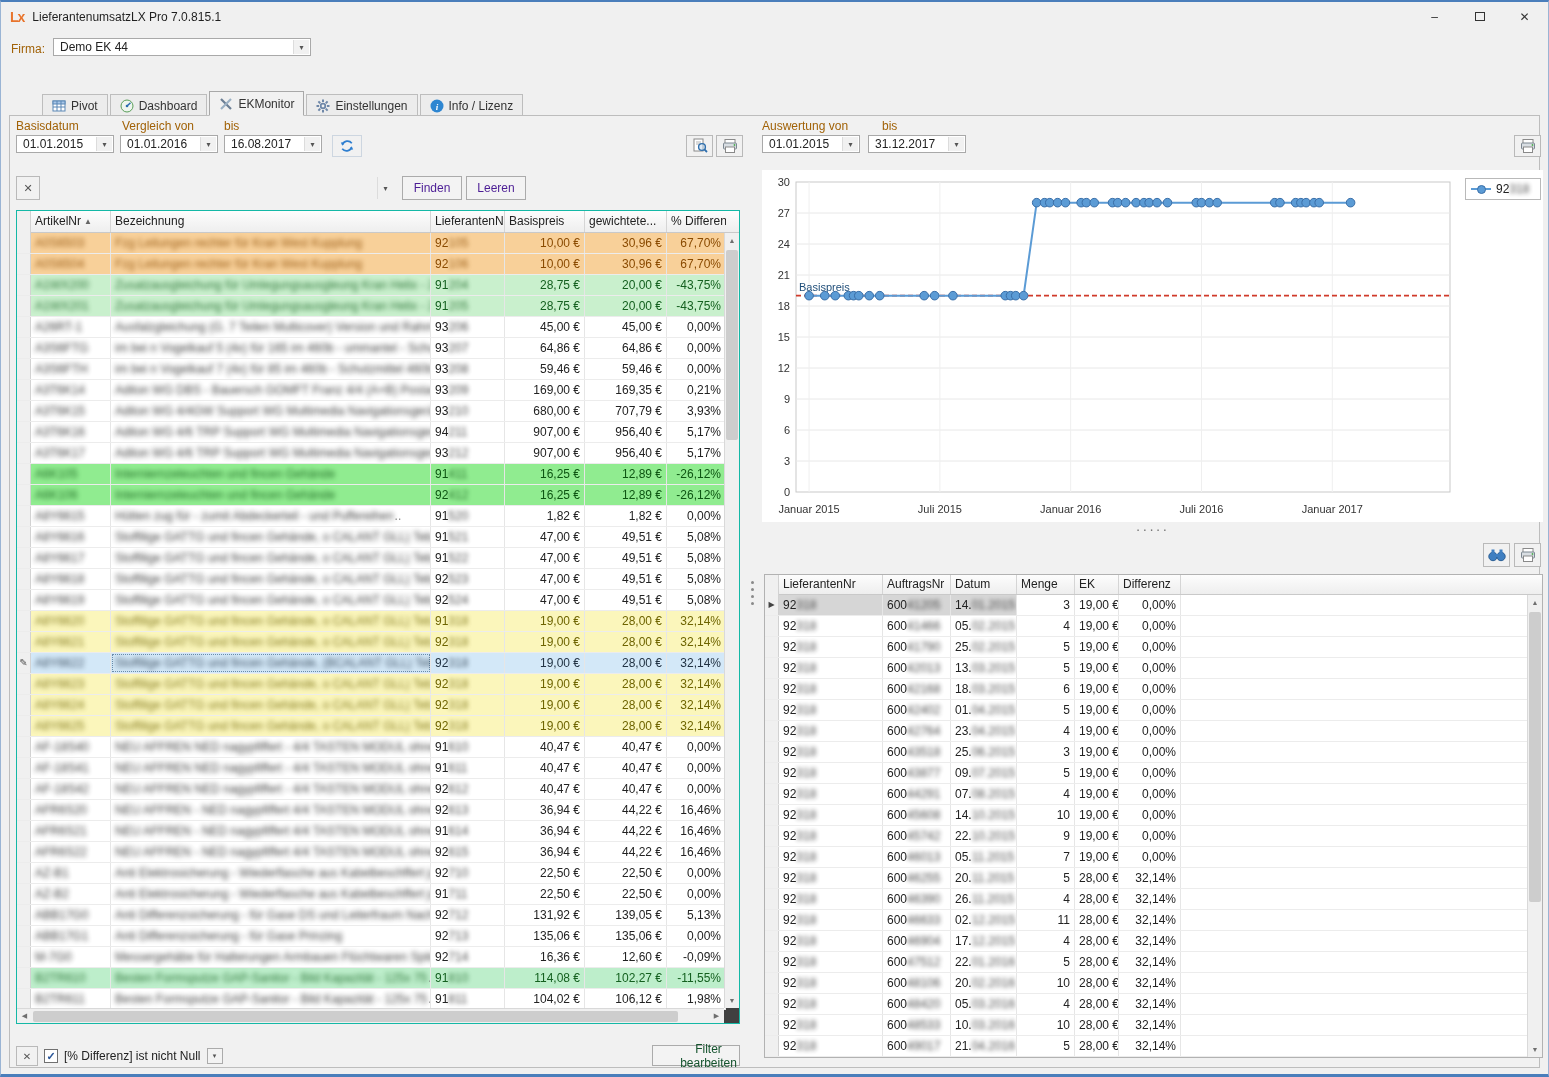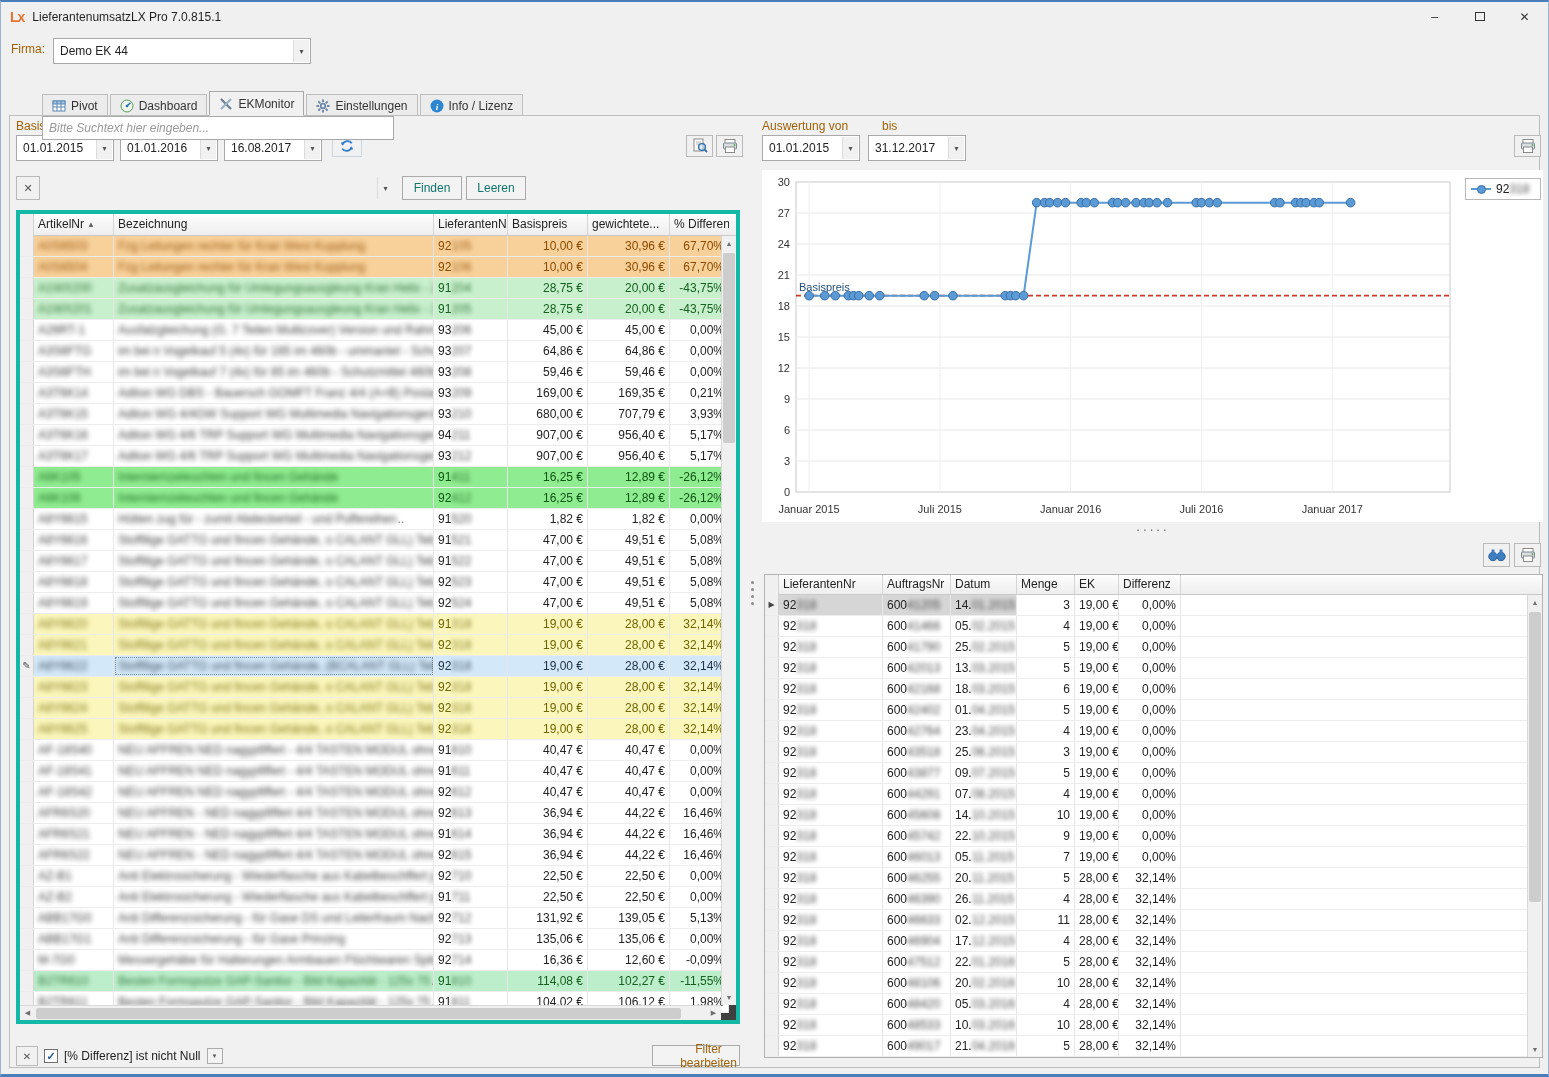--- a/index.html
+++ b/index.html
@@ -7,36 +7,36 @@
 .window{position:absolute;inset:0;background:#f0f0f0;border:1px solid #9ab4d4;border-top:2px solid #4a7ebb;border-bottom:3px solid #4a7ebb;}
 
 .titlebar{position:absolute;top:0;left:0;right:0;height:30px;display:flex;align-items:center;padding-left:9px;}
 .logo{font-weight:bold;font-size:14px;color:#e8742c;letter-spacing:-1px;}
 .title-text{margin-left:8px;font-size:12px;color:#1f1f1f;}
 .win-btns{position:absolute;right:1px;top:0;display:flex;height:29px;}
 .win-btn{width:45px;height:29px;display:flex;align-items:center;justify-content:center;color:#333;font-size:12px;}
 .max-glyph{width:10px;height:9px;border:1px solid #333;display:inline-block;}
 
 .firma-label{position:absolute;left:10px;top:40px;}
-.combo{position:absolute;height:26px;background:#fff;border:1px solid #a9a9a9;display:flex;align-items:center;padding:0 28px 0 6px;white-space:nowrap;overflow:hidden;}
+.combo{position:absolute;height:18px;background:#fff;border:1px solid #a9a9a9;display:flex;align-items:center;padding:0 28px 0 6px;white-space:nowrap;overflow:hidden;}
 .combo .arrow{position:absolute;right:1px;top:1px;bottom:1px;width:16px;background:#f1f1f1;border-left:1px solid #dcdcdc;display:flex;align-items:center;justify-content:center;color:#555;font-size:8px;}
 
 .tabstrip{position:absolute;top:90px;left:9px;display:flex;align-items:flex-end;height:24px;padding-left:32px;}
 .tab{height:22px;display:flex;align-items:center;gap:5px;padding:0 9px;margin-right:2px;background:#ececec;border:1px solid #bdbdbd;border-bottom:none;color:#333;}
 .tab.active{height:25px;background:#f1f1f1;border:1px solid #a8a8a8;border-bottom:1px solid #f1f1f1;position:relative;z-index:3;}
 .content{position:absolute;top:113px;left:8px;right:8px;bottom:6px;background:#f1f1f1;border:1px solid #bdbdbd;}
 .lbl{position:absolute;color:#a16207;}
 .btn{display:flex;align-items:center;justify-content:center;background:#f3f3f3;border:1px solid #ababab;cursor:default;}
-.txtbtn{font-size:12px;color:#0f766e;}
+.txtbtn{font-size:12px;color:#4c1d95;}
 
 .search-input{position:absolute;height:24px;border:1px solid #a9a9a9;background:#fff;padding:0 20px 0 6px;font-family:"Liberation Sans",sans-serif;font-size:12px;width:352px;}
 .search-input::placeholder{color:#9a9a9a;font-style:italic;}
 .input-arrow{position:absolute;width:16px;height:22px;top:61px;display:flex;align-items:center;justify-content:center;font-size:8px;color:#555;background:#f1f1f1;border-left:1px solid #dcdcdc;}
 
-.lgrid{position:absolute;left:6px;top:94px;width:724px;height:814px;background:#404040;border:4px solid #14b8a6;}
+.lgrid{position:absolute;left:6px;top:94px;width:724px;height:814px;background:#404040;border:1px solid #14b8a6;}
 .lh{display:flex;height:22px;background:linear-gradient(#fdfdfd,#eeeeee);border-bottom:1px solid #c9c9c9;}
 .hc{padding:0 4px;line-height:21px;border-right:1px solid #d5d5d5;overflow:hidden;white-space:nowrap;color:#222;display:flex;align-items:center;gap:3px;}
 .lg-body{position:absolute;left:0;top:22px;width:709px;height:777px;overflow:hidden;}
 .lrow{display:flex;height:21px;line-height:20px;background:#fff;border-bottom:1px solid #ececec;}
 .lc{padding:0 4px;overflow:hidden;white-space:nowrap;border-right:1px solid #e6e6e6;}
 .csel{width:14px;padding:0;background:#f0f0f0;border-right:1px solid #d2d2d2;font-size:10px;text-align:center;color:#555;}
 .k-a{width:80px;}.k-b{width:320px;}.k-l{width:74px;}.k-bp{width:80px;text-align:right;}.k-gw{width:82px;text-align:right;}.k-df{width:59px;text-align:right;}
 .lrow.orange .lc:not(.csel){background:#f8d099;color:#8a4a00;}
 .lrow.orange .k-a{background:#f1a24b;color:#7c3b00;}
 .lrow.green .lc:not(.csel){background:#c9f0cd;color:#14601f;}
@@ -205,21 +205,20 @@
           <rect x="3" y="1.5" width="10" height="4" fill="#fff" stroke="#8a8a8a"></rect>
           <rect x="1.5" y="5" width="13" height="6" rx="1" fill="#d9dee3" stroke="#7c8791"></rect>
           <rect x="3.5" y="9" width="9" height="5.5" fill="#fff" stroke="#8a8a8a"></rect>
           <circle cx="12.5" cy="7" r="0.9" fill="#4caf50"></circle>
         </svg>
     </div>
 
     <div class="icon-btn" style="left:6px;top:60px;width:24px;height:24px;">
       <span style="color:#555;font-size:11px;">✕</span>
     </div>
-    <input class="search-input" style="left: 32px;" type="text" placeholder="Bitte Suchtext hier eingeben...">
     <span class="input-arrow" style="left:367px;">▾</span>
     <button class="btn txtbtn" style="position:absolute;left:392px;top:60px;width:60px;height:24px;">Finden</button>
     <button class="btn txtbtn" style="position:absolute;left:456px;top:60px;width:60px;height:24px;">Leeren</button>
 
     <div class="lgrid">
       <div class="lh">
         <div class="hc csel" style="height:22px;"></div>
         <div class="hc k-a">
             <span>ArtikelNr</span>
             <span class="sort">▲</span>
@@ -592,21 +591,21 @@
 
     <div class="filterbar">
       <div class="icon-btn" style="position:static;width:22px;height:20px;">
         <span style="color:#555;font-size:10px;">✕</span>
       </div>
       <div class="checkbox">
           <span>✓</span>
         </div>
       <span>[% Differenz] ist nicht Null</span>
       <span class="mini-arrow">▾</span>
-      <button class="btn txtbtn" style="position:absolute;right:0;top:1px;width:88px;height:21px;color:#a16207;padding-left:25px;">Filter bearbeiten</button>
+      <button class="btn txtbtn" style="position:absolute;right:0;top:1px;width:88px;height:21px;color:#14532d;padding-left:25px;">Filter bearbeiten</button>
     </div>
 
     <div class="split-v">
         <i></i>
         <i></i>
         <i></i>
         <i></i>
       </div>
 
     <span class="lbl" style="left:752px;top:3px;">Auswertung von</span>

